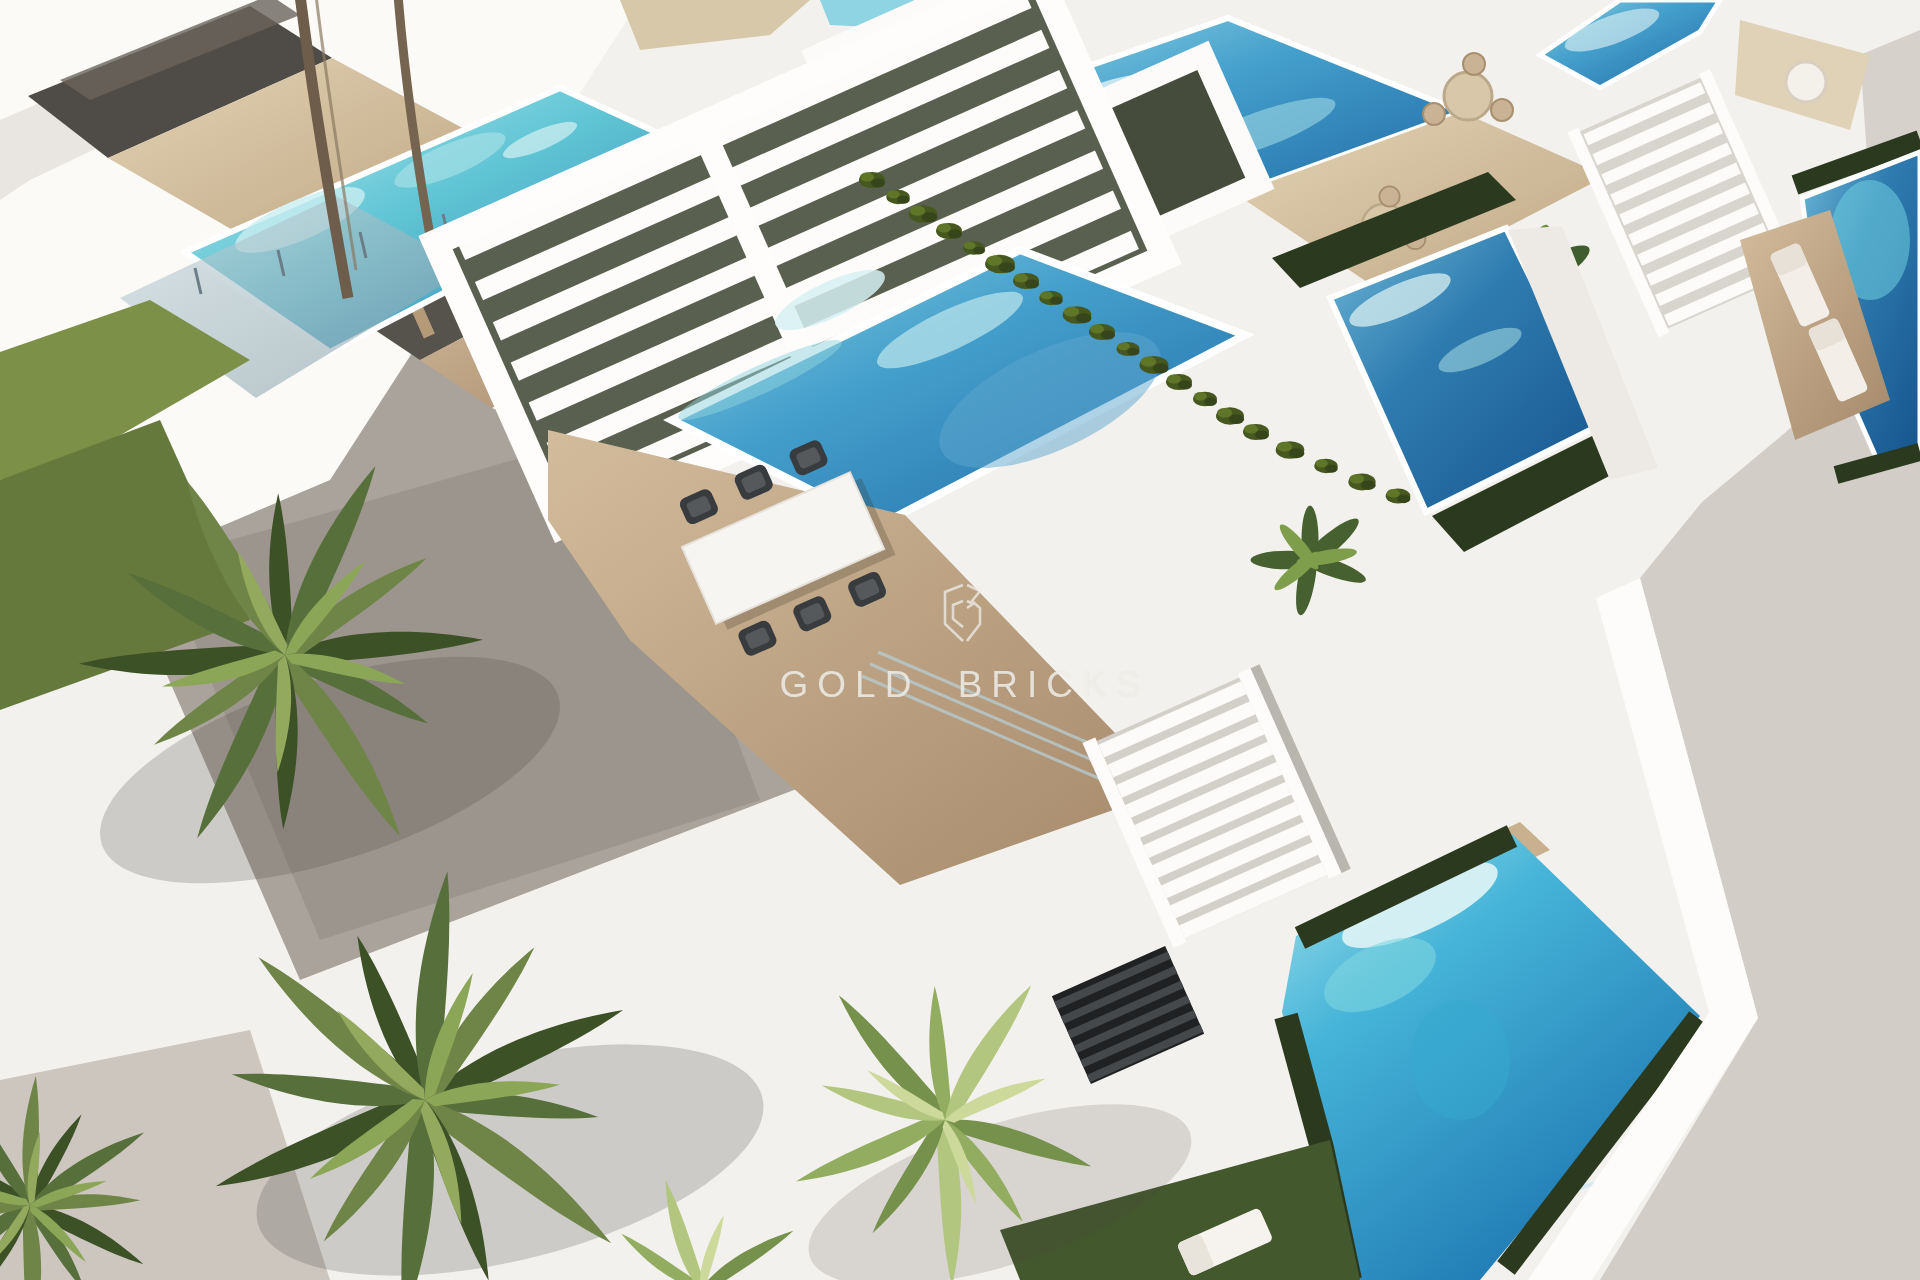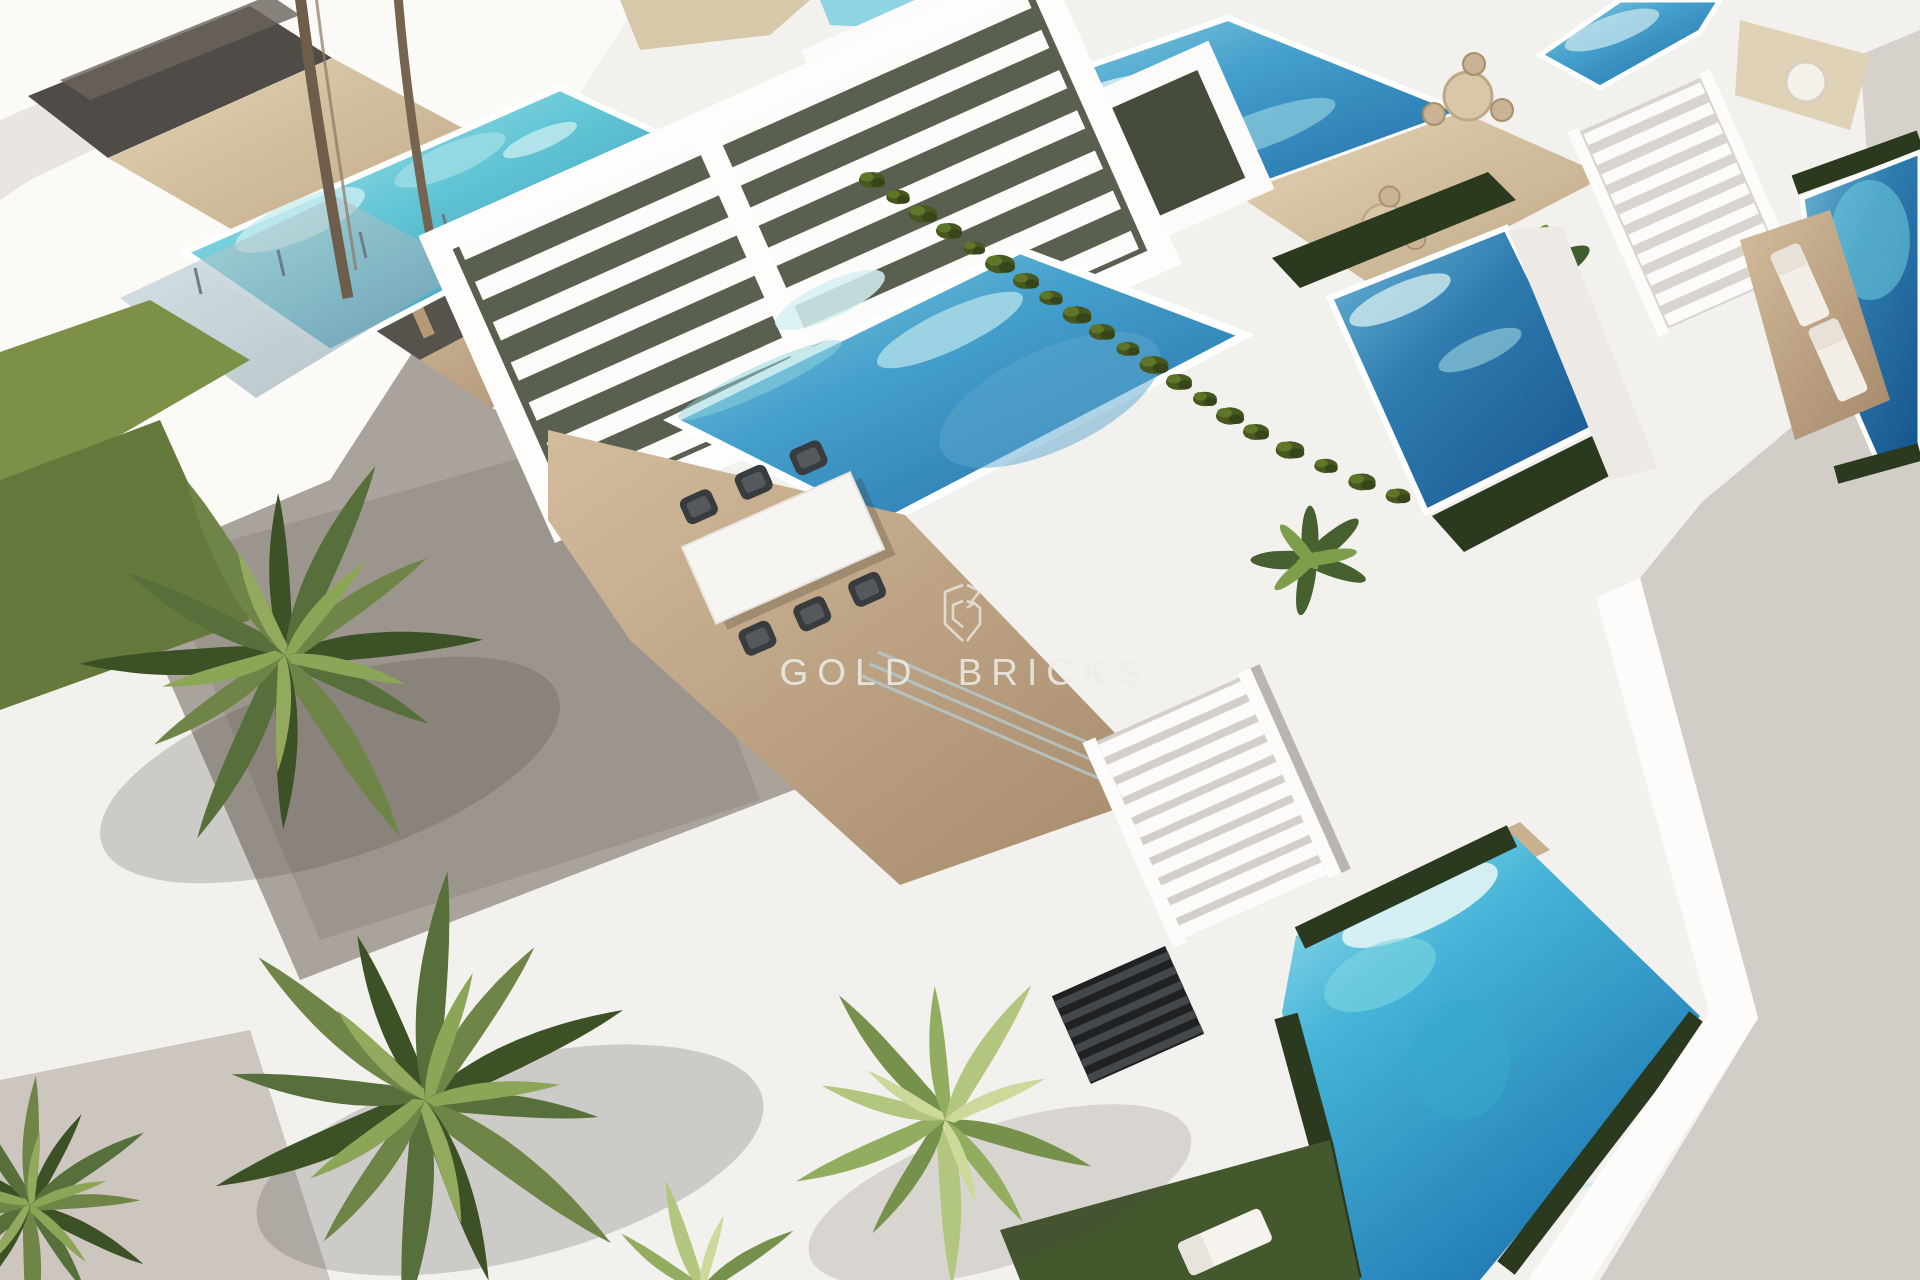--- a/index.html
+++ b/index.html
@@ -11,21 +11,21 @@
   }
   html,body{margin:0;padding:0;background:#888;}
   .stage{
     position:relative;width:1920px;height:1280px;overflow:hidden;
     background:var(--background);
     font-family:"Liberation Sans",sans-serif;
   }
   .stage svg.scene{position:absolute;inset:0;display:block;}
   .watermark{
     position:absolute;left:0;top:582px;width:100%;
-    display:flex;flex-direction:column;align-items:center;gap:8px;
+    display:flex;flex-direction:column;align-items:center;gap:20px;
     pointer-events:none;
   }
   .wm-logo{width:50px;height:62px;opacity:.88;}
   .wm-text{
     font-size:37px;font-weight:300;letter-spacing:9px;word-spacing:18px;
     color:var(--watermark-text);white-space:nowrap;text-indent:9px;
     text-shadow:0 0 1px rgba(120,115,108,0.15);
   }
 </style>
 </head>

